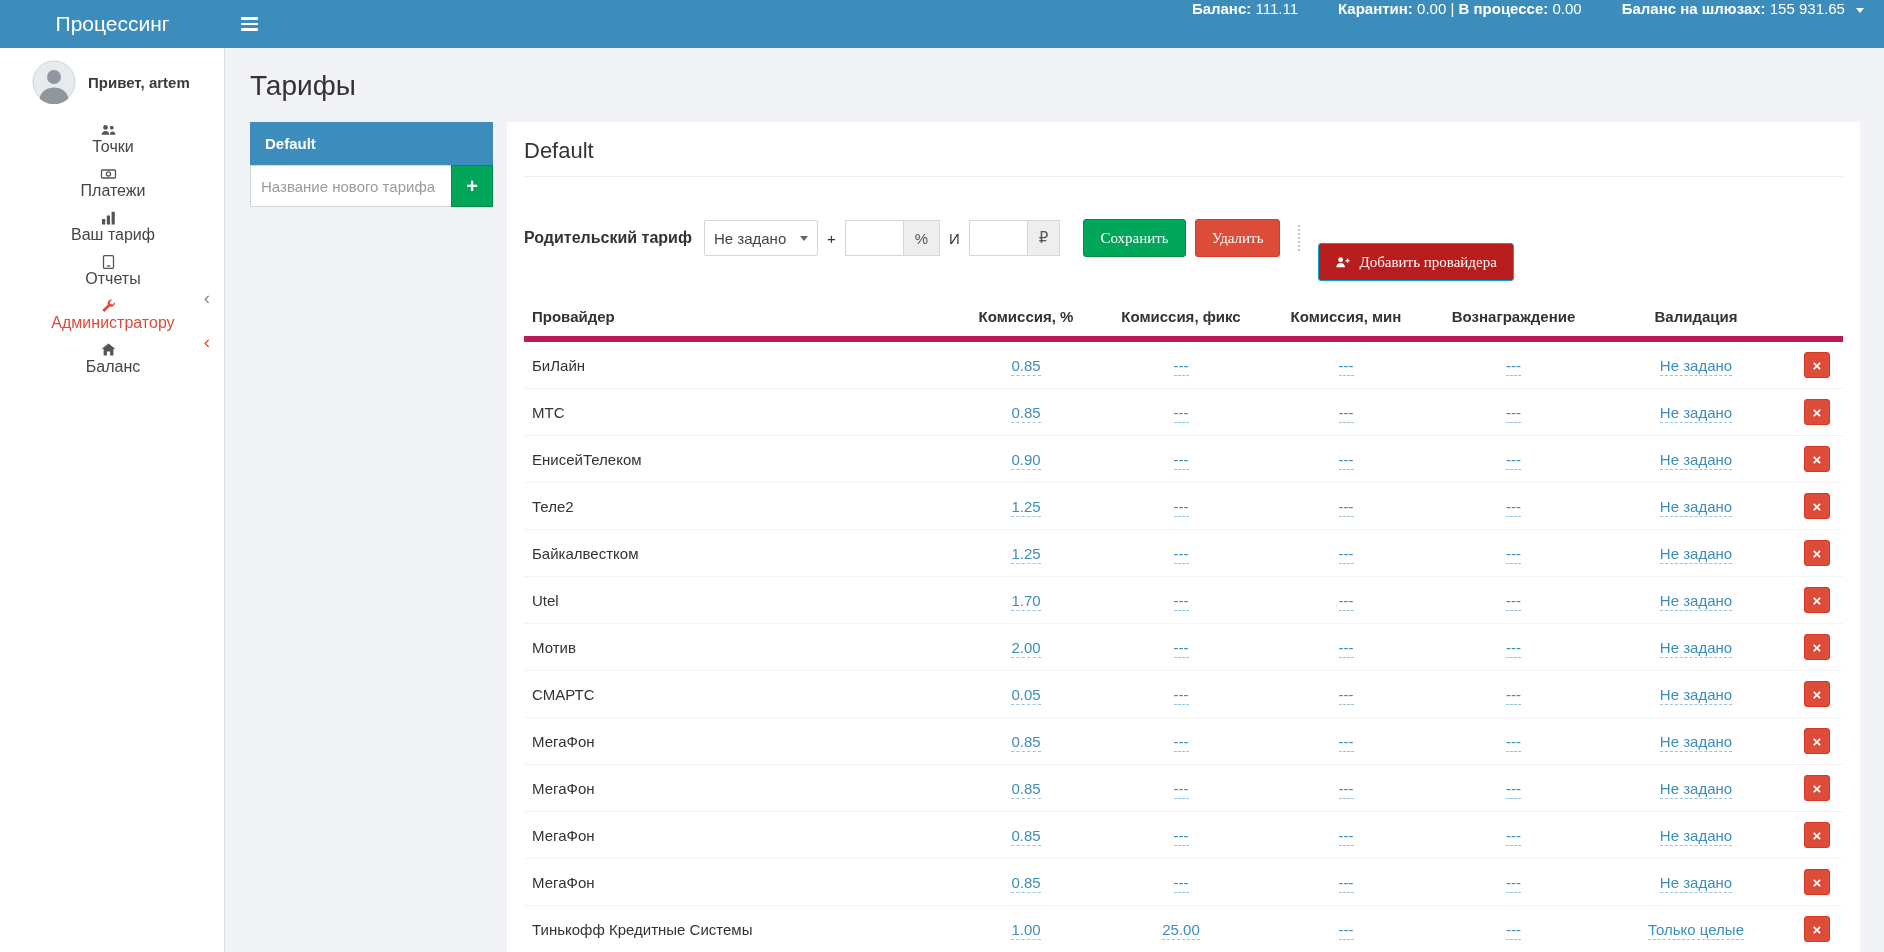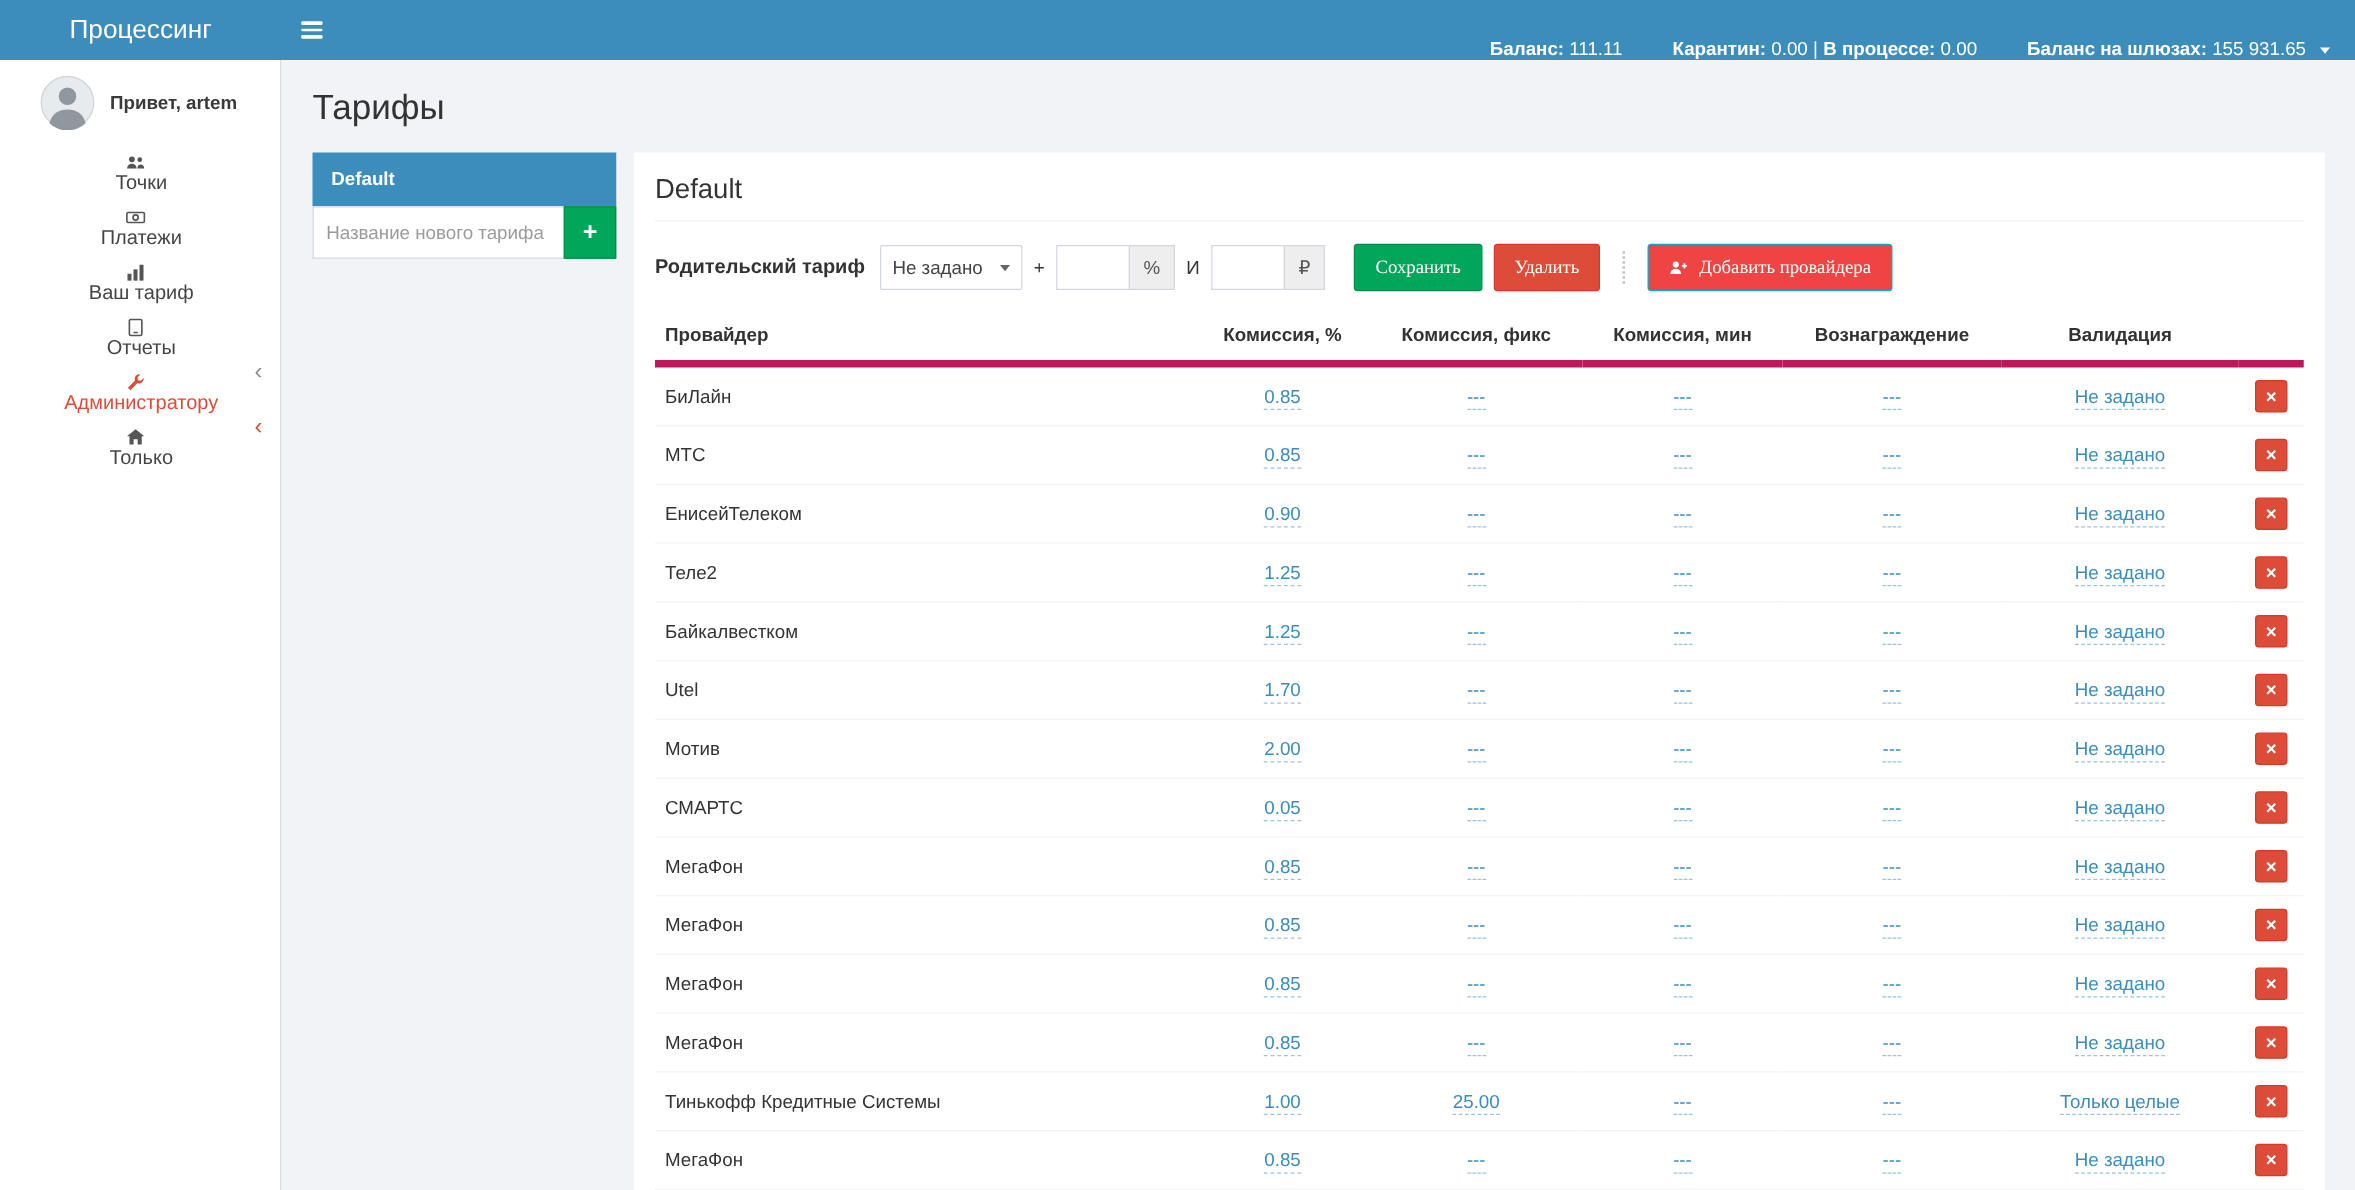--- a/index.html
+++ b/index.html
@@ -8,21 +8,21 @@
     width:1884px; height:952px; overflow:hidden; position:relative;
     background:#f1f3f6;
     font-family:"Liberation Sans","DejaVu Sans",sans-serif;
     color:#333;
   }
 
   
   .navbar { height:48px; background:#3c8dbc; display:flex; align-items:stretch; }
   .brand { width:225px; min-width:225px; display:flex; align-items:center; justify-content:center;
            color:#fff; font-size:21px; cursor:pointer; }
-  .nav-rest { flex:1; display:flex; align-items:flex-end; }
+  .nav-rest { flex:1; display:flex; align-items:flex-start; }
   .hamburger { width:48px; height:48px; display:flex; flex-direction:column; justify-content:center;
                align-items:center; gap:3px; cursor:pointer; }
   .hamburger .bar { width:17px; height:2.5px; background:#fff; border-radius:1px; }
   .nav-right { margin-left:auto; display:flex; align-items:center; gap:40px; padding-right:20px;
                color:#fff; font-size:15px; }
   .nav-stat { white-space:nowrap; }
   .nav-stat .lbl { font-weight:bold; }
   .nav-stat.dropdown { cursor:pointer; }
   .caret-down { width:0; height:0; border-left:4px solid transparent; border-right:4px solid transparent;
                 border-top:5px solid #fff; display:inline-block; margin-left:7px; vertical-align:middle; }
@@ -76,21 +76,21 @@
   .input-group { display:flex; }
   .input-group input { width:58px; height:36px; border:1px solid #d2d6de; border-right:none;
                        padding:0 8px; font-size:15px; outline:none; font-family:inherit; }
   .input-addon { height:36px; border:1px solid #d2d6de; background:#eee; color:#555;
                  display:flex; align-items:center; padding:0 11px; font-size:15px; }
   .btn { height:38px; border-radius:3px; font-size:15px; color:#fff; padding:0 16px;
          cursor:pointer; border:1px solid transparent; font-family:Liberation Serif, serif; }
   .btn-save { background:#00a65a; border-color:#008d4c; margin-left:14px; }
   .btn-delete { background:#dd4b39; border-color:#d73925; }
   .dotted-sep { width:0; height:26px; border-left:2px dotted #c3c3c3; margin:0 9px; }
-  .btn-add-provider { background:#ef4444; border-color:#00acd6; display:flex; align-items:center; gap:9px; }
+  .btn-add-provider { background:#b91c1c; border-color:#00acd6; display:flex; align-items:center; gap:9px;margin-top:48px; }
   .ap-icon { display:flex; }
 
   
   .providers-table { width:100%; border-collapse:collapse; margin-top:16px; }
   .providers-table th { font-size:15px; color:#333; padding:11px 8px; text-align:center;
                         border-bottom:6px solid #be185d; font-weight:bold; }
   .providers-table td { font-size:15px; color:#333; padding:10px 8px; text-align:center;
                         border-bottom:1px solid #f4f4f6; }
   .providers-table th.col-provider, .providers-table td.col-provider { text-align:left; }
   th.col-pct   { width:140px; }
@@ -205,21 +205,21 @@
     <span class="menu-label">Администратору</span>
     <span class="menu-chevron">‹</span>
   </li>
 
   <li>
     <span class="menu-icon">
           <svg viewBox="0 0 16 16" width="17" height="16" fill="currentColor">
             <path d="M8 1.4 14.9 7h-2v6.6H9.6V9.4H6.4v4.2H3.1V7h-2z"></path>
           </svg>
         </span>
-    <span class="menu-label">Только</span>
+    <span class="menu-label">Баланс</span>
     <span class="menu-chevron"></span>
   </li>
 </ul>
 </div>
 
 <div class="content">
   <div class="content-header">
     <h1 class="page-title">Тарифы</h1>
   </div>
   <div class="content-body">

